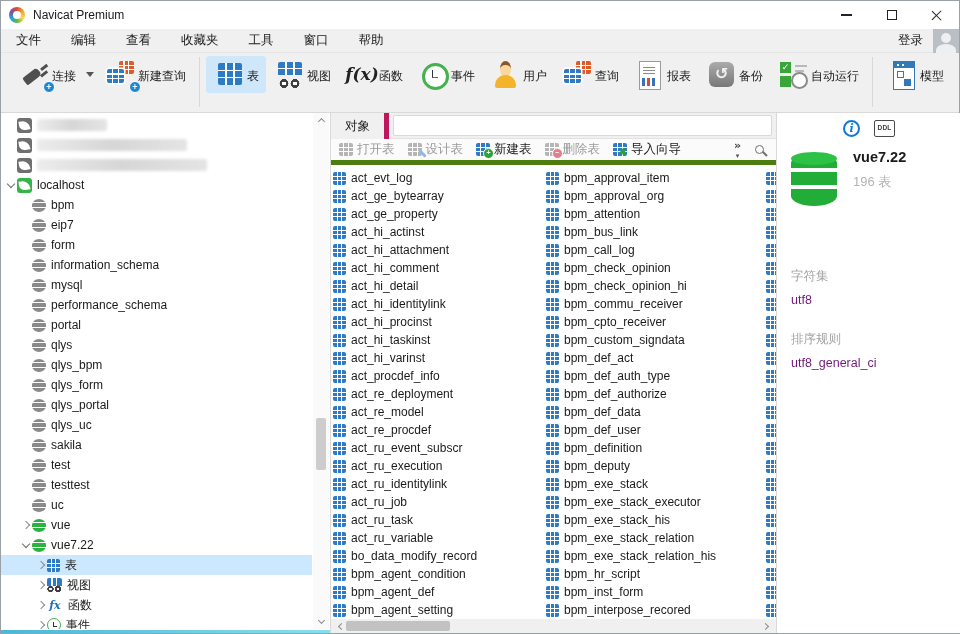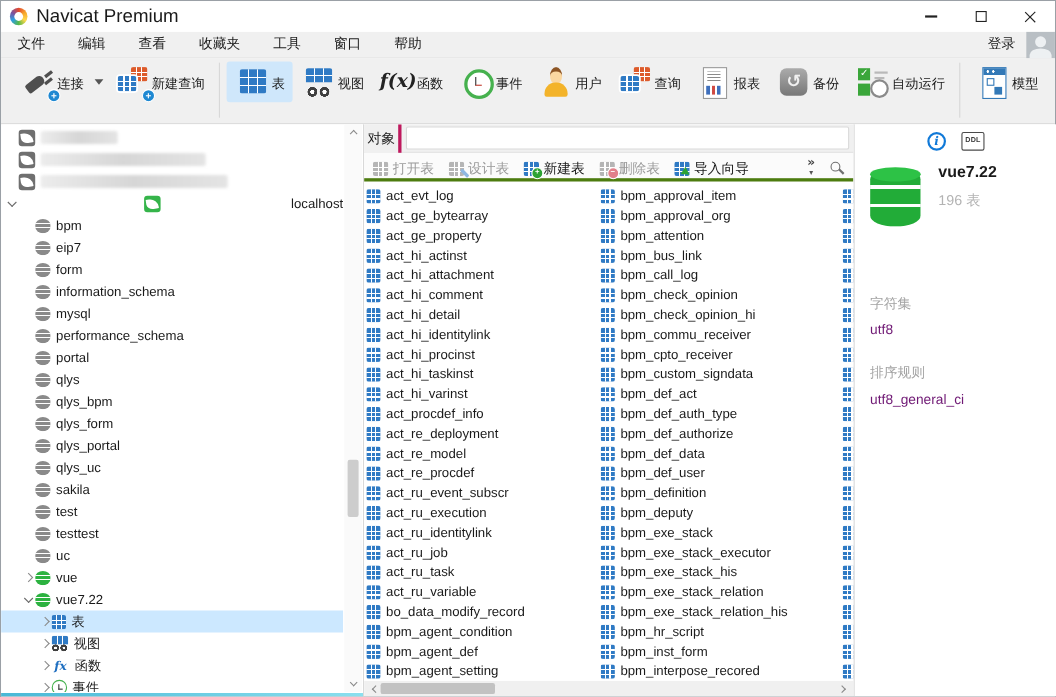--- a/index.html
+++ b/index.html
@@ -4,21 +4,21 @@
 <style>
   * { margin:0; padding:0; box-sizing:border-box; }
   html,body { width:960px; height:634px; }
   body { font-family:"Liberation Sans","DejaVu Sans",sans-serif; font-size:12px; color:#1a1a1a; background:#fff; position:relative; overflow:hidden; }
   .window { position:absolute; inset:0; border:1px solid #9aa0a6; background:#fff; }
 
   
   .titlebar { position:absolute; left:0; top:0; right:0; height:28px; background:#fff; display:flex; align-items:center; padding-left:8px; }
   .logo { width:16px; height:16px; border-radius:50%; background:conic-gradient(#e4492f,#f7a82c,#ffd84d,#57b947,#2e9de0,#7a52a1,#e4492f); position:relative; flex:none; }
   .logo::after { content:""; position:absolute; inset:4px; background:#fff; border-radius:50%; }
-  .title-text { margin-left:8px; font-size:17px;text-align:center; }
+  .title-text { margin-left:8px; font-size:12px;text-align:center; }
   .win-controls { margin-left:auto; display:flex; height:28px; }
   .win-btn { width:45px; height:28px; display:flex; align-items:center; justify-content:center; }
   .glyph-min { width:11px; height:1.5px; background:#222; }
   .glyph-max { width:10px; height:10px; border:1.3px solid #222; }
   .glyph-close { width:13px; height:13px; position:relative; }
   .glyph-close::before,.glyph-close::after { content:""; position:absolute; left:6px; top:0; width:1.4px; height:13px; background:#222; }
   .glyph-close::before { transform:rotate(45deg); }
   .glyph-close::after { transform:rotate(-45deg); }
 
   
@@ -125,23 +125,23 @@
   .sb-up,.sb-down,.sb-left,.sb-right { position:absolute; width:16px; height:14px; display:flex; align-items:center; justify-content:center; }
   .sb-up { top:0; } .sb-down { bottom:0; }
   .sb-chev { width:5px; height:5px; border-left:1.4px solid #8a8a8a; border-bottom:1.4px solid #8a8a8a; }
   .sb-up .sb-chev { transform:rotate(135deg); margin-top:3px; }
   .sb-down .sb-chev { transform:rotate(-45deg); margin-bottom:3px; }
   .v-thumb { position:absolute; left:3px; width:10px; top:305px; height:52px; background:#cdcdcd; border-radius:2px; }
   .tree-bottom-strip { position:absolute; left:0; bottom:0; width:329px; height:3px; background:linear-gradient(90deg,#49b8d6,#8adfee); }
 
   
   .tabstrip { position:absolute; left:0; top:0; right:0; height:26px; background:#f0f0f0; border-bottom:1px solid #e2e2e2; display:flex; align-items:center; }
-  .tab-objects { width:34px; height:26px; line-height:26px; text-align:center; font-size:12.5px; background:#f0f0f0; border-right:3px solid #be185d; }
+  .tab-objects { width:58px; height:26px; line-height:26px; text-align:center; font-size:12.5px; background:#f0f0f0; border-right:5px solid #be185d; }
   .tab-filter { flex:1; height:21px; margin:0 4px 0 4px; background:#fff; border:1px solid #d9d9d9; border-radius:2px; }
-  .objtoolbar { position:absolute; left:0; top:26px; right:0; height:26px; background:#fbfbfb; border-bottom:3px solid #4d7c0f; display:flex; align-items:flex-end; padding:0 8px; gap:13px; }
+  .objtoolbar { position:absolute; left:0; top:26px; right:0; height:26px; background:#fbfbfb; border-bottom:5px solid #4d7c0f; display:flex; align-items:center; padding:0 8px; gap:13px; }
   .obj-tb-item { display:flex; align-items:center; gap:4px; white-space:nowrap; font-size:12.5px; }
   .obj-tb-item.disabled { color:#9b9b9b; }
   .oi { width:14px; height:13px; position:relative; flex:none; }
   .oi::before { content:""; position:absolute; inset:0; border-radius:2px; background-color:#2f7ac4;
       background-image:linear-gradient(to right, transparent 31%, #fff 31% 39%, transparent 39% 62%, #fff 62% 70%, transparent 70%),
                        linear-gradient(to bottom, transparent 34%, #fff 34% 42%, transparent 42% 65%, #fff 65% 73%, transparent 73%); }
   .oi.gray::before { background-color:#b5b5b5; }
   .oi-new::after { content:"+"; position:absolute; right:-4px; bottom:-3px; width:9px; height:9px; border-radius:50%; background:#2da334; border:1px solid #fff; color:#fff; font:700 7px/8px "Liberation Sans",sans-serif; text-align:center; }
   .oi-del::after { content:"−"; position:absolute; right:-4px; bottom:-3px; width:9px; height:9px; border-radius:50%; background:#e2808a; border:1px solid #fff; color:#fff; font:700 7px/8px "Liberation Sans",sans-serif; text-align:center; }
   .oi-import::after { content:""; position:absolute; right:-4px; bottom:-2px; border:4px solid transparent; border-left:7px solid #2da334; transform:rotate(35deg); }
@@ -286,21 +286,21 @@
           <div class="tree-row" style="padding-left: 4px;">
             <span class="chev none"></span>
             <span class="ic ic-dolphin"></span>
             <span class="redacted-block" style="width: 150px;"></span>
           </div>
           <div class="tree-row" style="padding-left: 4px;">
             <span class="chev none"></span>
             <span class="ic ic-dolphin"></span>
             <span class="redacted-block" style="width: 170px;"></span>
           </div>
-          <div class="tree-row" style="padding-left: 4px; justify-content: space-between;">
+          <div class="tree-row" style="padding-left: 4px;">
             <span class="chev down"></span>
             <span class="ic ic-dolphin green"></span>
             <span class="tlabel">localhost</span>
           </div>
           <div class="tree-row" style="padding-left: 19px;">
             <span class="chev none"></span>
             <span class="ic ic-db"></span>
             <span class="tlabel">bpm</span>
           </div>
           <div class="tree-row" style="padding-left: 19px;">

